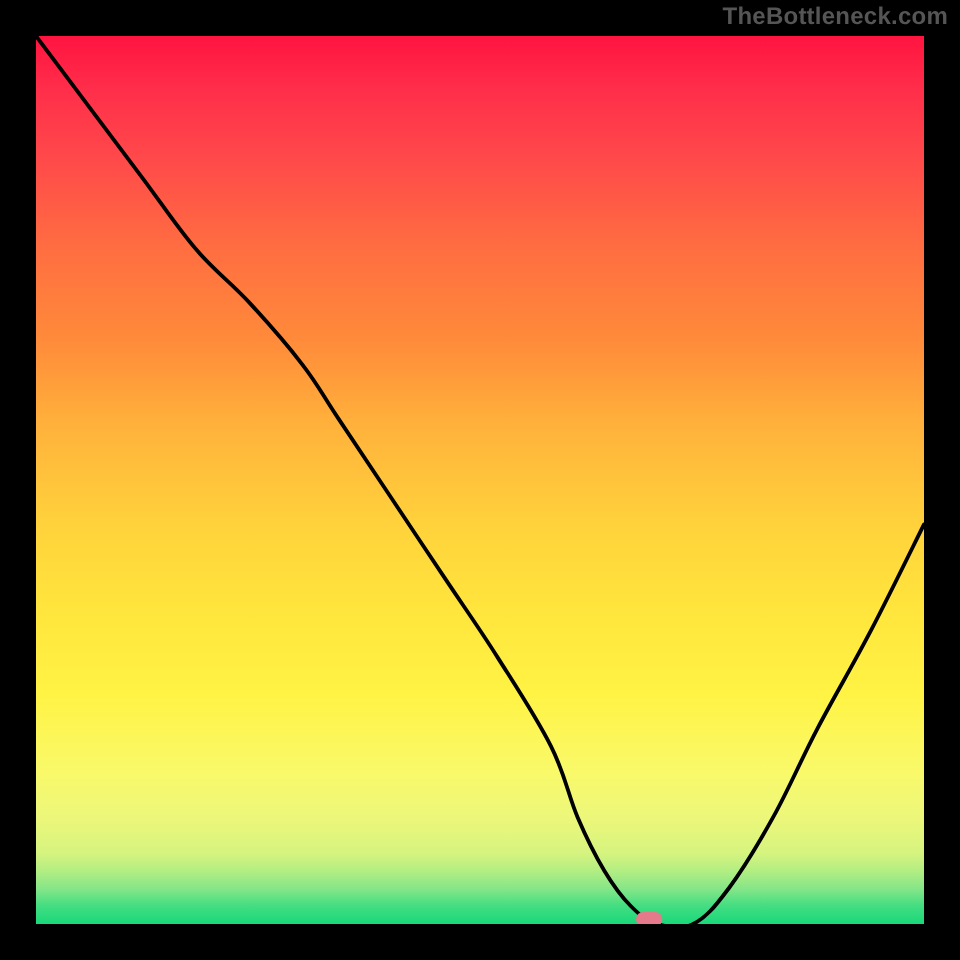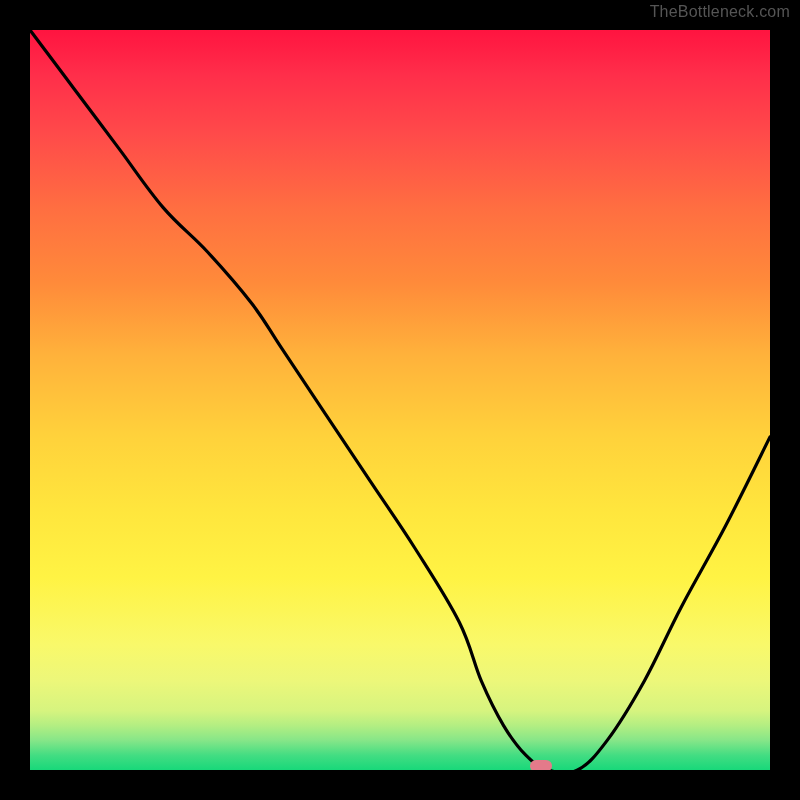--- a/index.html
+++ b/index.html
@@ -17,22 +17,22 @@
     left: 0;
     width: 800px;
     height: 800px;
     background: #000;
   }
   .watermark {
     position: absolute;
     top: 3px;
     right: 10px;
     color: #555;
-    font-size: 16px;
-    font-weight: 400;
+    font-size: 20px;
+    font-weight: 700;
     letter-spacing: 0.2px;
   }
   .plot {
     position: absolute;
     top: 30px;
     left: 30px;
     width: 740px;
     height: 740px;
     overflow: hidden;
   }

